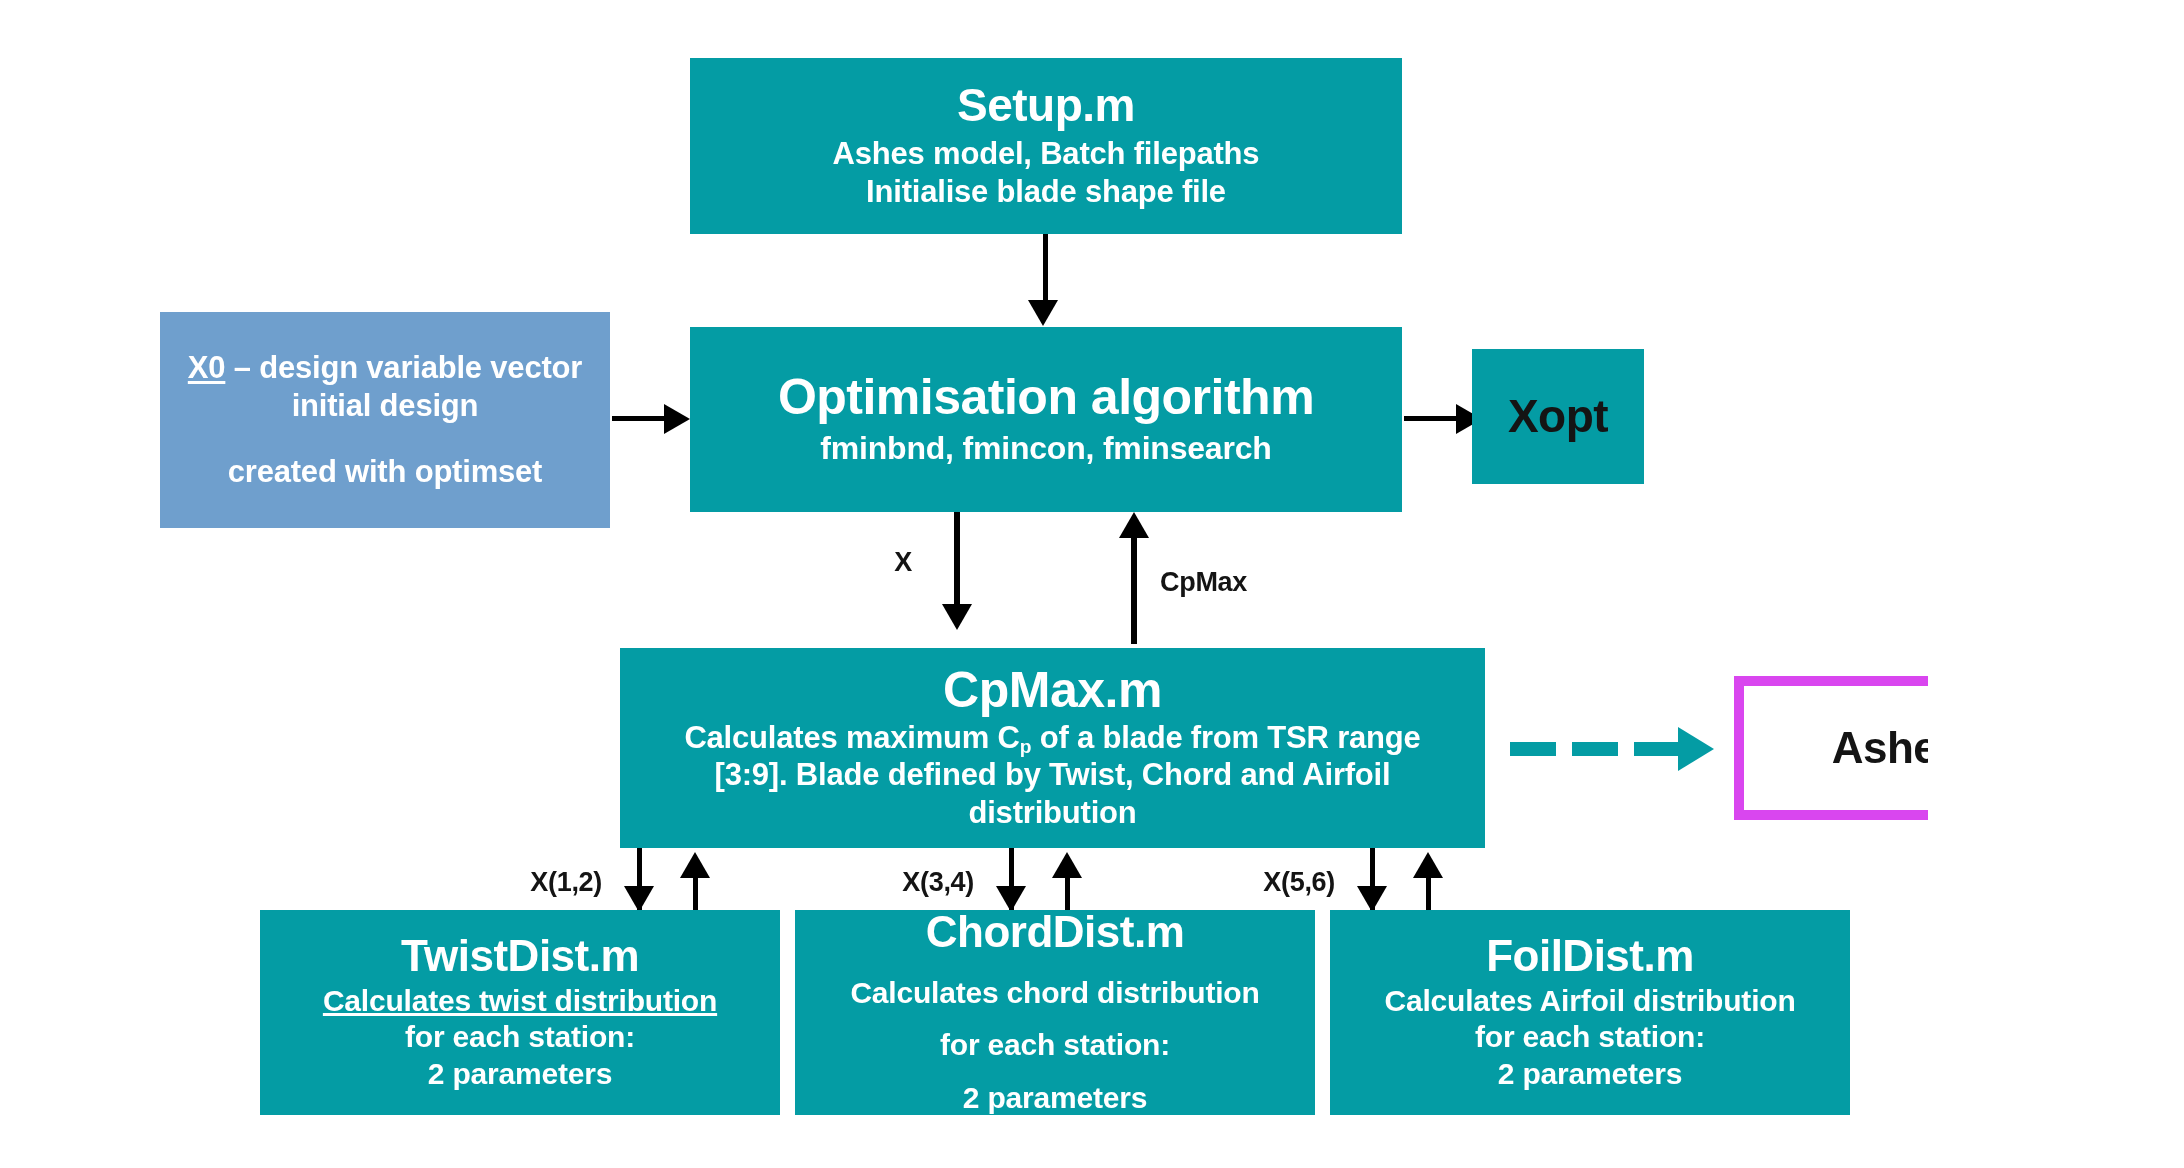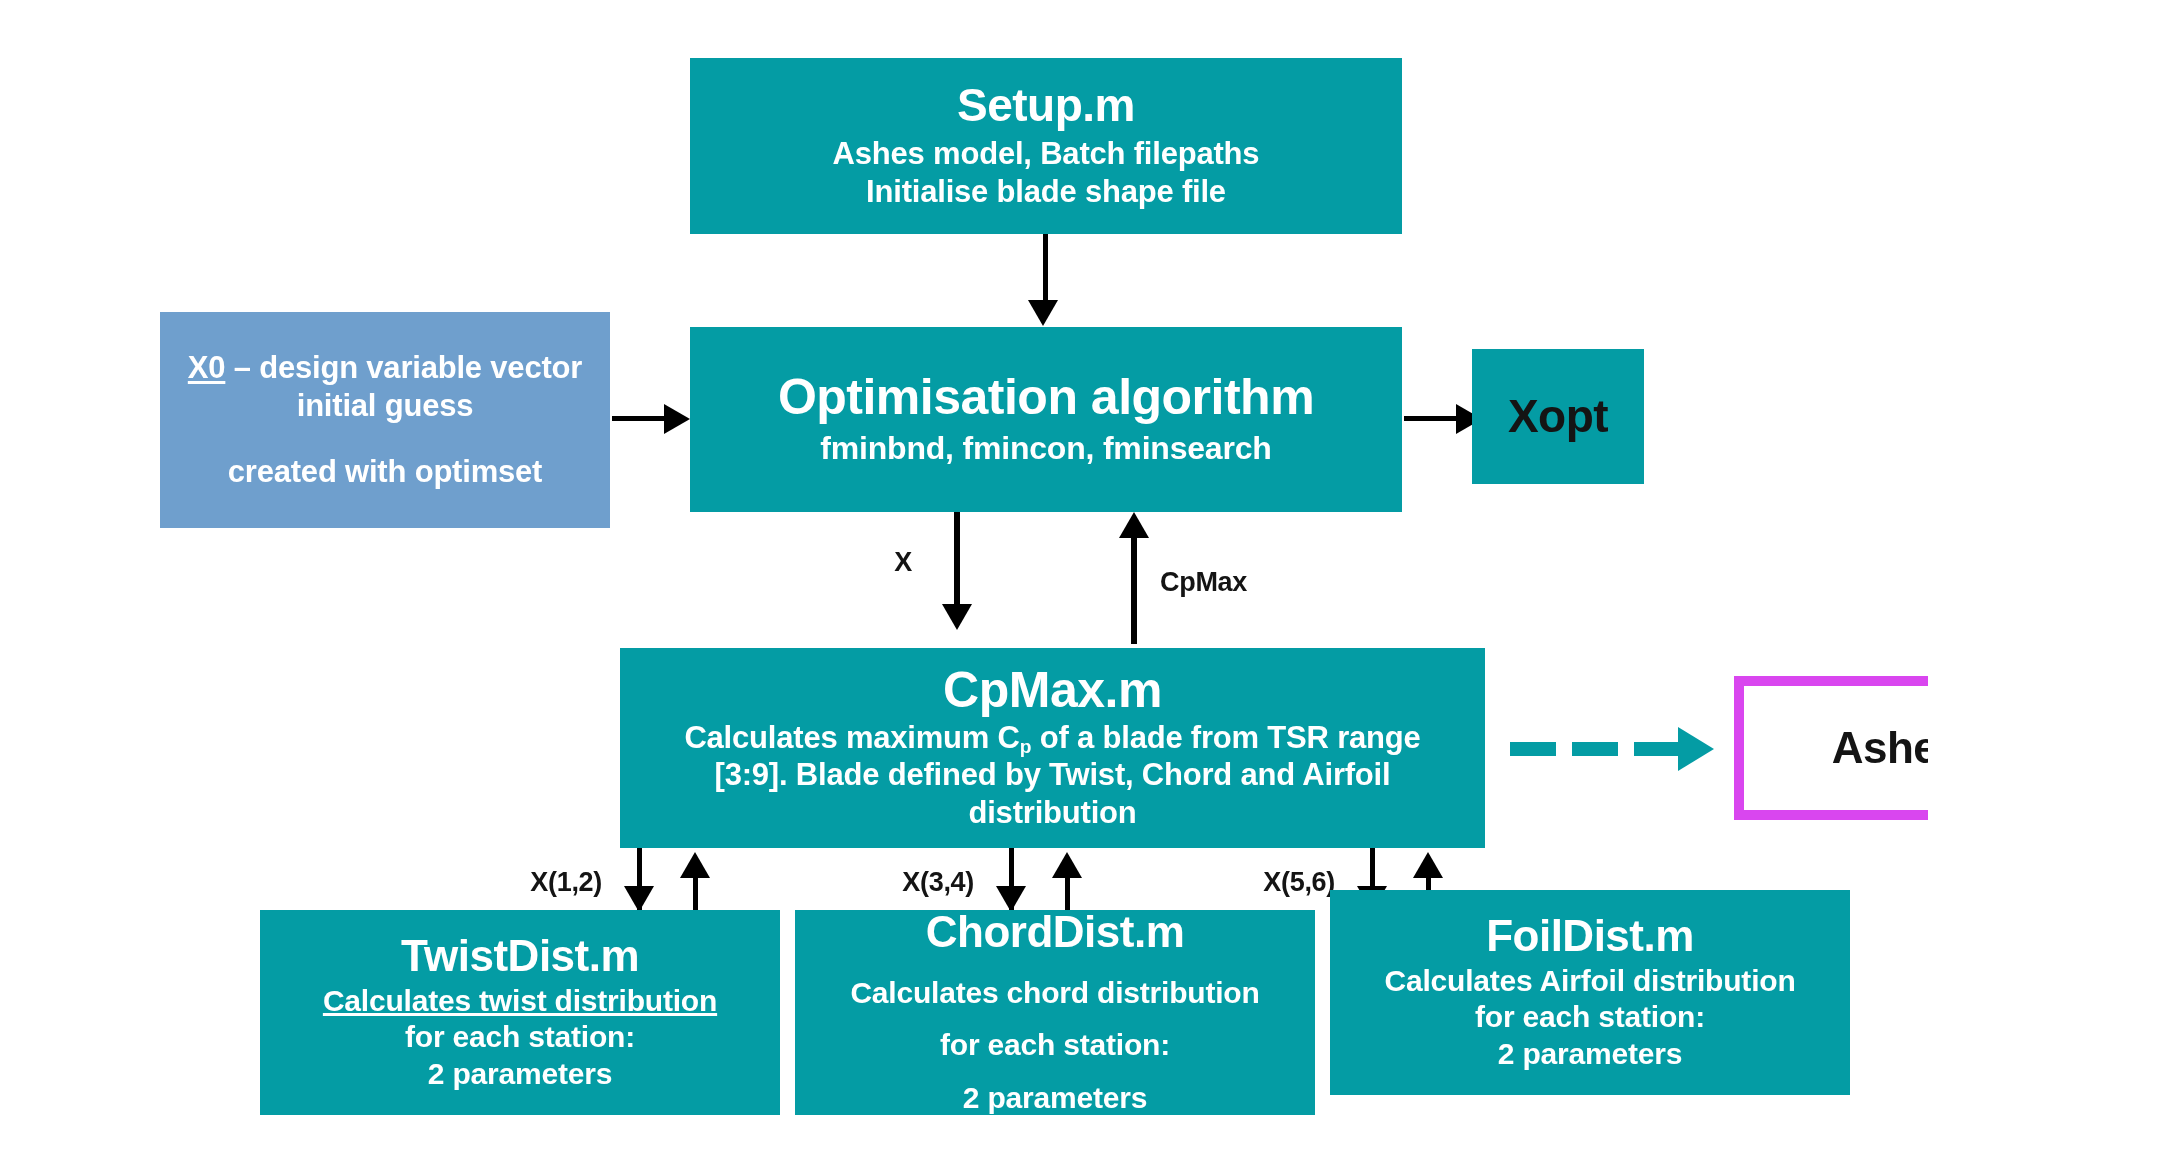--- a/index.html
+++ b/index.html
@@ -109,21 +109,21 @@
     <div class="sub" style="font-size:31px;">Initialise blade shape file</div>
   </div>
 
   <div class="vline" style="left:1043px; top:234px; height:72px;"></div>
   <div class="arrow-down" style="left:1028px; top:300px;"></div>
 
   <div class="box blue" style="left:160px; top:312px; width:450px; height:216px;">
     <div class="sub">
       <span class="u">X0</span><span> – design variable vector</span>
     </div>
-    <div class="sub">initial guess</div>
+    <div class="sub">initial design</div>
     <div class="gap"></div>
     <div class="sub">created with optimset</div>
   </div>
 
   <div class="hline" style="left:612px; top:416px; width:58px;"></div>
   <div class="arrow-right" style="left:664px; top:404px;"></div>
 
   <div class="box teal" style="left:690px; top:327px; width:712px; height:185px;text-align:right;">
     <div class="title" style="font-size:50px; margin-bottom:6px;">Optimisation algorithm</div>
     <div class="sub" style="font-size:32px;">fminbnd, fmincon, fminsearch</div>
@@ -187,20 +187,20 @@
     <div class="sub" style="font-size:30px;">2 parameters</div>
   </div>
 
   <div class="box teal" style="left:795px; top:910px; width:520px; height:205px;gap:16px;">
     <div class="title" style="font-size:44px; margin-bottom:4px;">ChordDist.m</div>
     <div class="sub" style="font-size:30px;">Calculates chord distribution</div>
     <div class="sub" style="font-size:30px;">for each station:</div>
     <div class="sub" style="font-size:30px;">2 parameters</div>
   </div>
 
-  <div class="box teal" style="left:1330px; top:890px; width:520px; height:205px;">
+  <div class="box teal" style="left:1330px; top:910px; width:520px; height:205px;">
     <div class="title" style="font-size:44px; margin-bottom:4px;">FoilDist.m</div>
     <div class="sub" style="font-size:30px;">Calculates Airfoil distribution</div>
     <div class="sub" style="font-size:30px;">for each station:</div>
     <div class="sub" style="font-size:30px;">2 parameters</div>
   </div>
 
 </div>
 
 </body></html>

